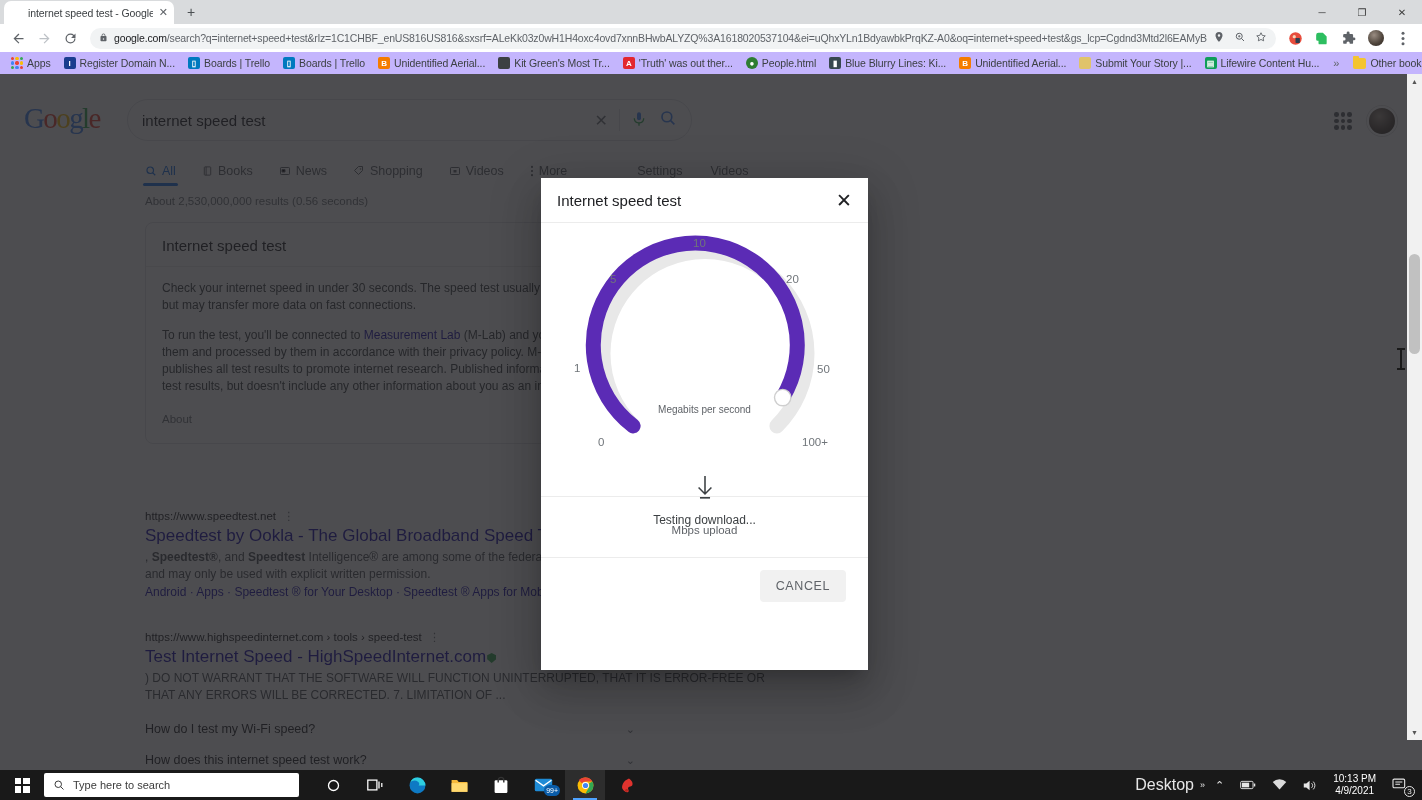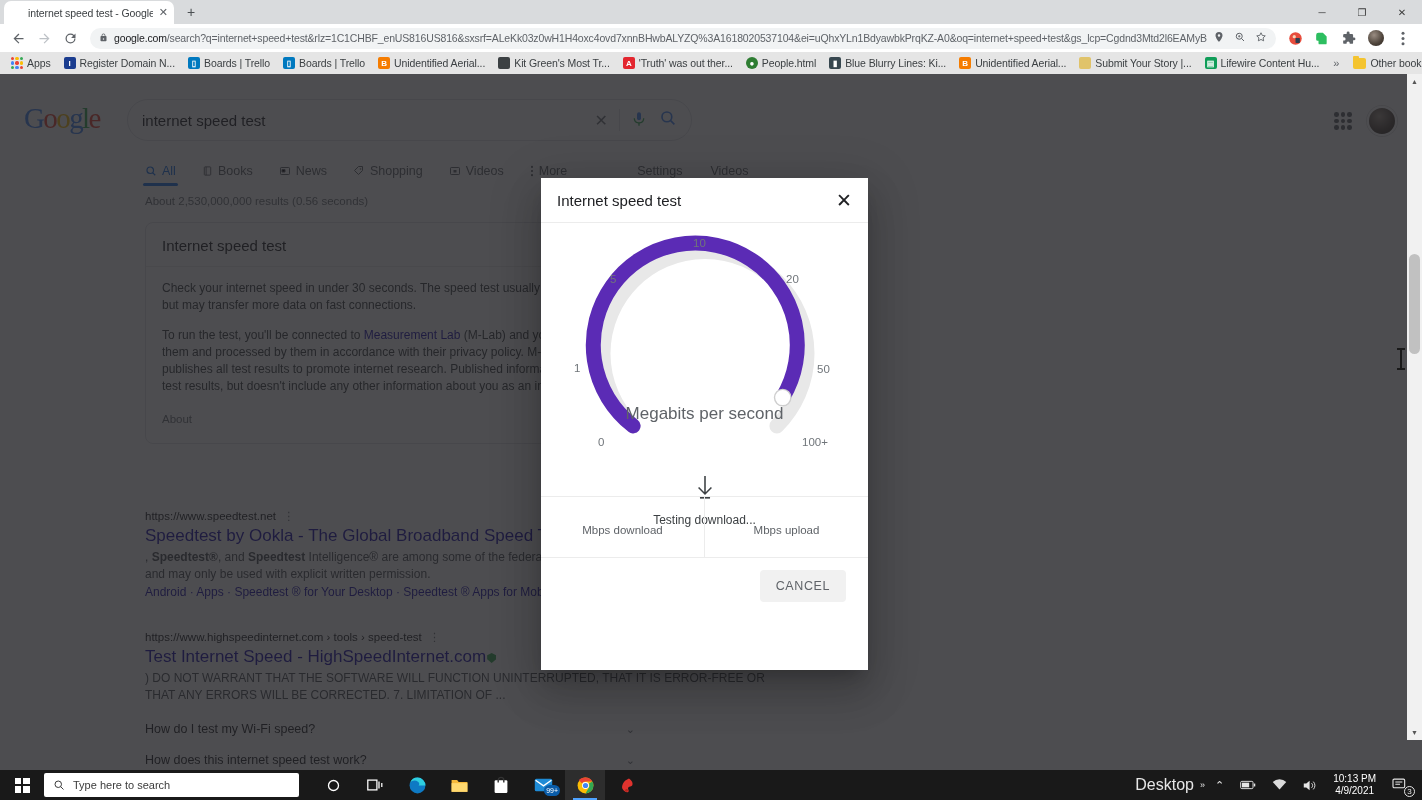--- a/index.html
+++ b/index.html
@@ -79,21 +79,21 @@
   .tb-icons { display: flex; align-items: center; gap: 5px; padding-right: 2px; }
   .tb-ic { width: 22px; height: 22px; display: flex; align-items: center; justify-content: center; cursor: pointer; }
   .avatar-ic {
     width: 16px; height: 16px; border-radius: 50%;
     background: radial-gradient(circle at 38% 32%, #9a8d82 0%, #4c4239 60%, #2b2520 100%);
   }
 
   
   .bookmarks {
     position: absolute; top: 52px; left: 0; right: 0; height: 22px;
-    background: #e5e5e5; display: flex; align-items: center; padding: 0 6px; gap: 3px;
+    background: #c4b5fd; display: flex; align-items: center; padding: 0 6px; gap: 3px;
     overflow: hidden;
   }
   .bm {
     display: flex; align-items: center; gap: 4px; padding: 2px 5px; border-radius: 3px;
     font-size: 10.5px; color: #3c4043; white-space: nowrap; cursor: pointer; flex: 0 0 auto;
     letter-spacing: -0.1px;
   }
   .bm-ic { width: 12px; height: 12px; flex: 0 0 12px; border-radius: 2px;
            display: flex; align-items: center; justify-content: center;
            font-size: 8px; color: #fff; font-weight: bold; }
@@ -243,21 +243,21 @@
   .modal-title { font-size: 15px; color: #202124; }
   .modal-x { font-size: 19px; color: #202124; cursor: pointer; line-height: 1; font-weight: 300; }
 
   .gauge-wrap { position: relative; width: 327px; height: 260px; }
   .gauge-svg { position: absolute; left: 50%; top: 6px; transform: translateX(-50%); }
   .gauge-center {
     position: absolute; left: 0; right: 0; top: 172px; text-align: center;
   }
   .g-value { font-size: 41px; color: #202124; letter-spacing: -1px; line-height: 1; }
   .g-value .dec { font-size: 25px; }
-  .g-unit { font-size: 17px; color: #5f6368; margin-top: 9px; }
+  .g-unit { font-size: 10px; color: #5f6368; margin-top: 9px; }
   .tick { position: absolute; font-size: 11.5px; color: #70757a; }
 
   .dl-icon { position:absolute; left:0; right:0; top:252px; text-align:center; }
   .status-text {
     position: absolute; left:0; right:0; top: 290px; text-align: center;
     font-size: 12px; color: #3c4043;
   }
 
   .results-row {
     position: absolute; top: 318px; left: 0; right: 0; height: 62px;
@@ -636,24 +636,20 @@
               <path stroke="#3c4043" stroke-width="2.2" d="M6.5 24.5h11"></path>
             </svg>
         </div>
 
         <div class="status-text">Testing download...</div>
       </div>
 
       <div class="results-row">
         <div class="res-cell">
           <div class="res-val"></div>
-          <div class="res-lbl">Mbps download</div>
-        </div>
-        <div class="res-cell">
-          <div class="res-val"></div>
           <div class="res-lbl">Mbps upload</div>
         </div>
       </div>
 
       <div class="modal-actions">
         <button class="cancel-btn">CANCEL</button>
       </div>
     </div>
 
     <div class="pagescroll">

